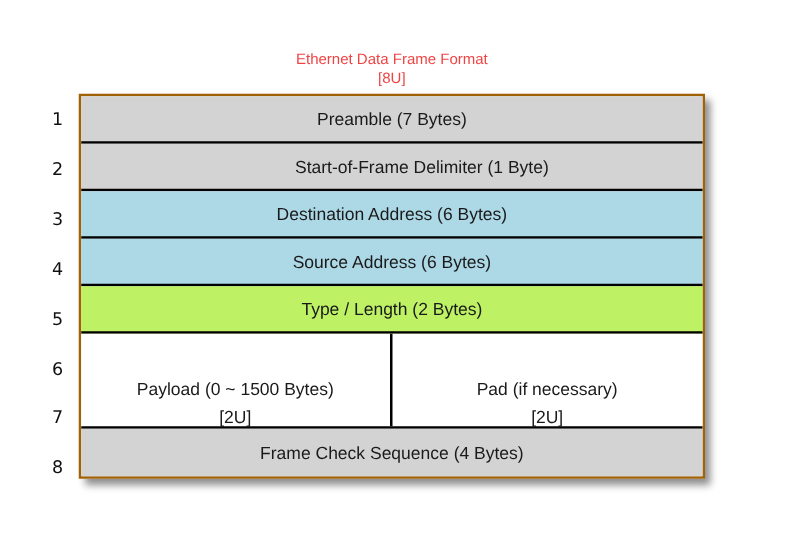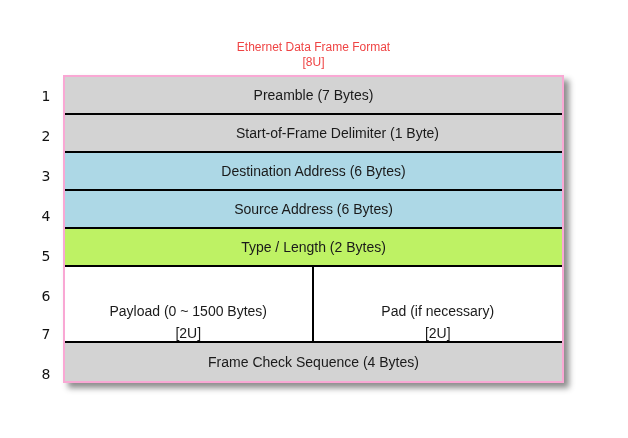--- a/index.html
+++ b/index.html
@@ -29,21 +29,21 @@
     text-align: center;
     font-family: "DejaVu Sans", sans-serif;
     font-size: 14px;
     line-height: 16px;
     color: #111111;
   }
   .frame-table {
     position: absolute;
     left: 63px; top: 75px;
     width: 501px;
-    border: 2px solid #f9a8d4;
+    border: 2px solid #a16207;
     box-shadow: 5px 5px 6px rgba(0, 0, 0, 0.45);
     background: #ffffff;
   }
   .frame-row {
     height: 38px;
     border-bottom: 2px solid #000000;
     display: flex;
     align-items: center;
     justify-content: center;
     font-size: 14px;

